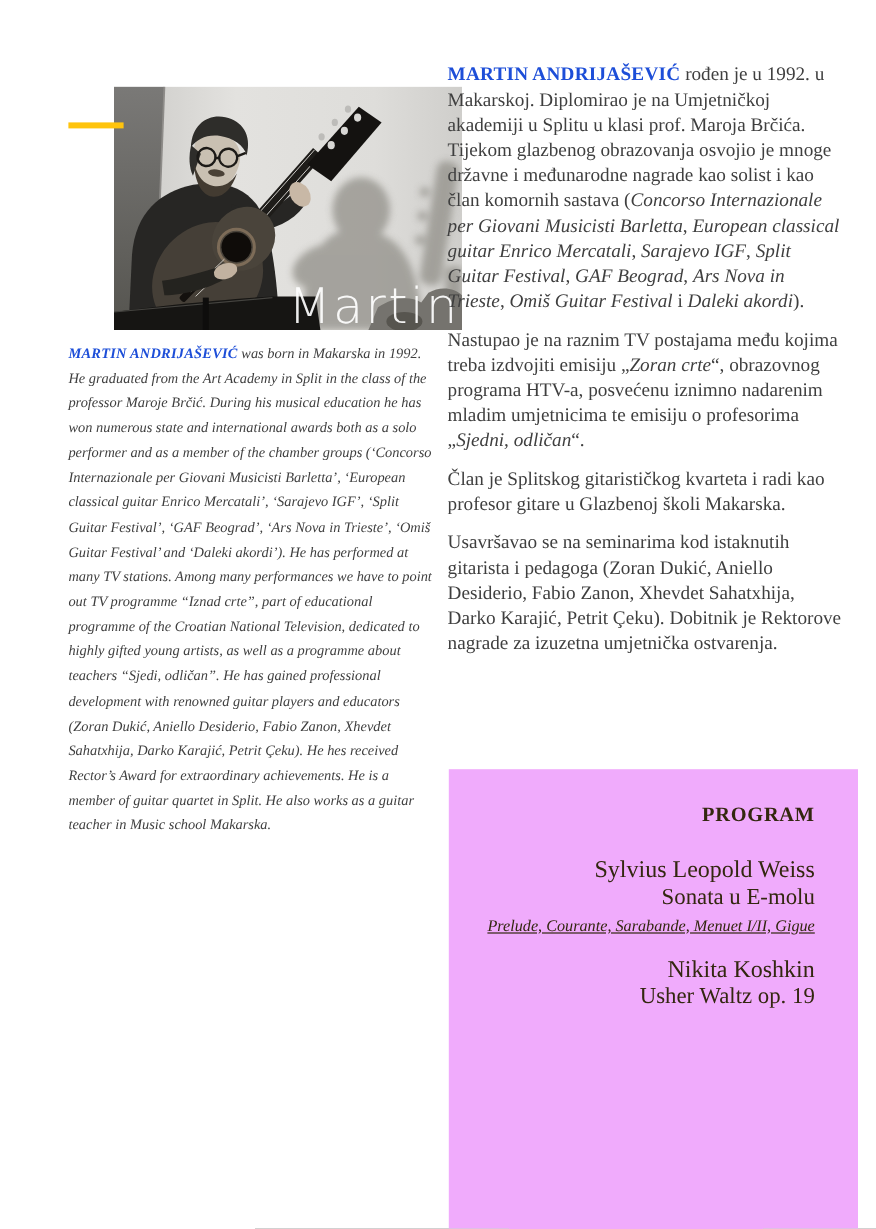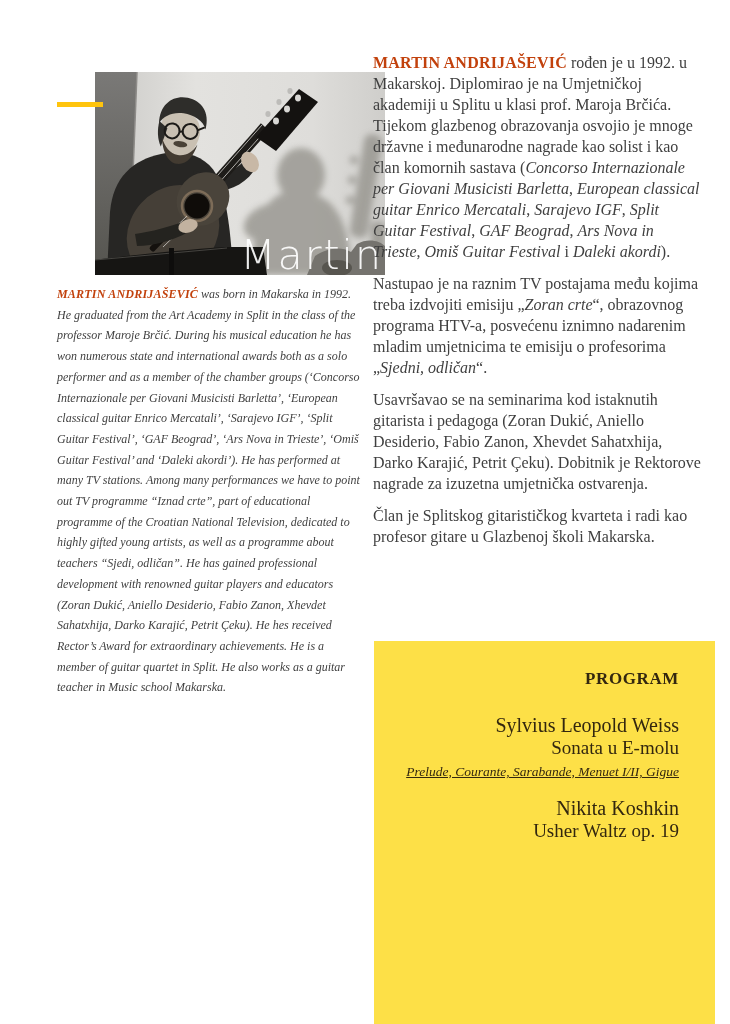--- a/index.html
+++ b/index.html
@@ -32,21 +32,21 @@
   
   .col-left{
     position:absolute;left:57px;top:284px;width:304px;
     font-size:12px;line-height:20.7px;font-style:italic;
   }
   .col-right{
     position:absolute;left:373px;top:52px;width:332px;
     font-size:16px;line-height:21px;
   }
   .col-left p,.col-right p{margin:0 0 11px 0;}
-  .rb{font-weight:700;color:#c2410c;letter-spacing:.2px;}
+  .rb{font-weight:700;color:#1d4ed8;letter-spacing:.2px;}
   .ri{font-style:italic;}
   
   .program-box{
     position:absolute;left:374px;top:641px;width:341px;height:383px;
     box-sizing:border-box;
     padding:28px 36px 0 20px;
     text-align:right;
     color:#33270f;
   }
   .program-heading{
@@ -150,25 +150,25 @@
     <figcaption class="photo-caption">Martin</figcaption>
   </figure>
 
   <section class="col-left">
     <p><span class="rb">MARTIN ANDRIJAŠEVIĆ</span><span> was born in Makarska in 1992. He graduated from the Art Academy in Split in the class of the professor Maroje Brčić. During his musical education he has won numerous state and international awards both as a solo performer and as a member of the chamber groups (‘Concorso Internazionale per Giovani Musicisti Barletta’, ‘European classical guitar Enrico Mercatali’, ‘Sarajevo IGF’, ‘Split Guitar Festival’, ‘GAF Beograd’, ‘Ars Nova in Trieste’, ‘Omiš Guitar Festival’ and ‘Daleki akordi’). He has performed at many TV stations. Among many performances we have to point out TV programme “Iznad crte”, part of educational programme of the Croatian National Television, dedicated to highly gifted young artists, as well as a programme about teachers “Sjedi, odličan”. He has gained professional development with renowned guitar players and educators (Zoran Dukić, Aniello Desiderio, Fabio Zanon, Xhevdet Sahatxhija, Darko Karajić, Petrit Çeku). He hes received Rector’s Award for extraordinary achievements. He is a member of guitar quartet in Split. He also works as a guitar teacher in Music school Makarska.</span></p>
   </section>
 
   <section class="col-right">
     <p><span class="rb">MARTIN ANDRIJAŠEVIĆ</span><span> rođen je u 1992. u Makarskoj. Diplomirao je na Umjetničkoj akademiji u Splitu u klasi prof. Maroja Brčića. Tijekom glazbenog obrazovanja osvojio je mnoge državne i međunarodne nagrade kao solist i kao član komornih sastava (</span><span class="ri">Concorso Internazionale per Giovani Musicisti Barletta</span><span>, </span><span class="ri">European classical guitar Enrico Mercatali</span><span>, </span><span class="ri">Sarajevo IGF</span><span>, </span><span class="ri">Split Guitar Festival</span><span>, </span><span class="ri">GAF Beograd</span><span>, </span><span class="ri">Ars Nova in Trieste</span><span>, </span><span class="ri">Omiš Guitar Festival</span><span> i </span><span class="ri">Daleki akordi</span><span>).</span></p>
     <p><span>Nastupao je na raznim TV postajama među kojima treba izdvojiti emisiju „</span><span class="ri">Zoran crte</span><span>“, obrazovnog programa HTV-a,  posvećenu iznimno nadarenim mladim umjetnicima te emisiju o profesorima „</span><span class="ri">Sjedni, odličan</span><span>“.</span></p>
+    <p><span>Član je Splitskog gitarističkog kvarteta i radi kao profesor gitare u Glazbenoj školi Makarska.</span></p>
     <p><span>Usavršavao se na seminarima kod istaknutih gitarista i pedagoga (Zoran Dukić, Aniello Desiderio, Fabio Zanon, Xhevdet Sahatxhija, Darko Karajić, Petrit Çeku). Dobitnik je Rektorove nagrade za izuzetna umjetnička ostvarenja.</span></p>
-    <p><span>Član je Splitskog gitarističkog kvarteta i radi kao profesor gitare u Glazbenoj školi Makarska.</span></p>
   </section>
 
-  <aside class="program-box" style="background: #fde047;">
+  <aside class="program-box" style="background: #f0abfc;">
     <h2 class="program-heading">PROGRAM</h2>
 
     <div class="prog-item">
       <div class="prog-composer">Sylvius Leopold Weiss</div>
       <div class="prog-piece">Sonata u E-molu</div>
       <div class="prog-movements">Prelude, Courante, Sarabande, Menuet I/II, Gigue</div>
     </div>
 
     <div class="prog-item">
       <div class="prog-composer">Nikita Koshkin</div>

